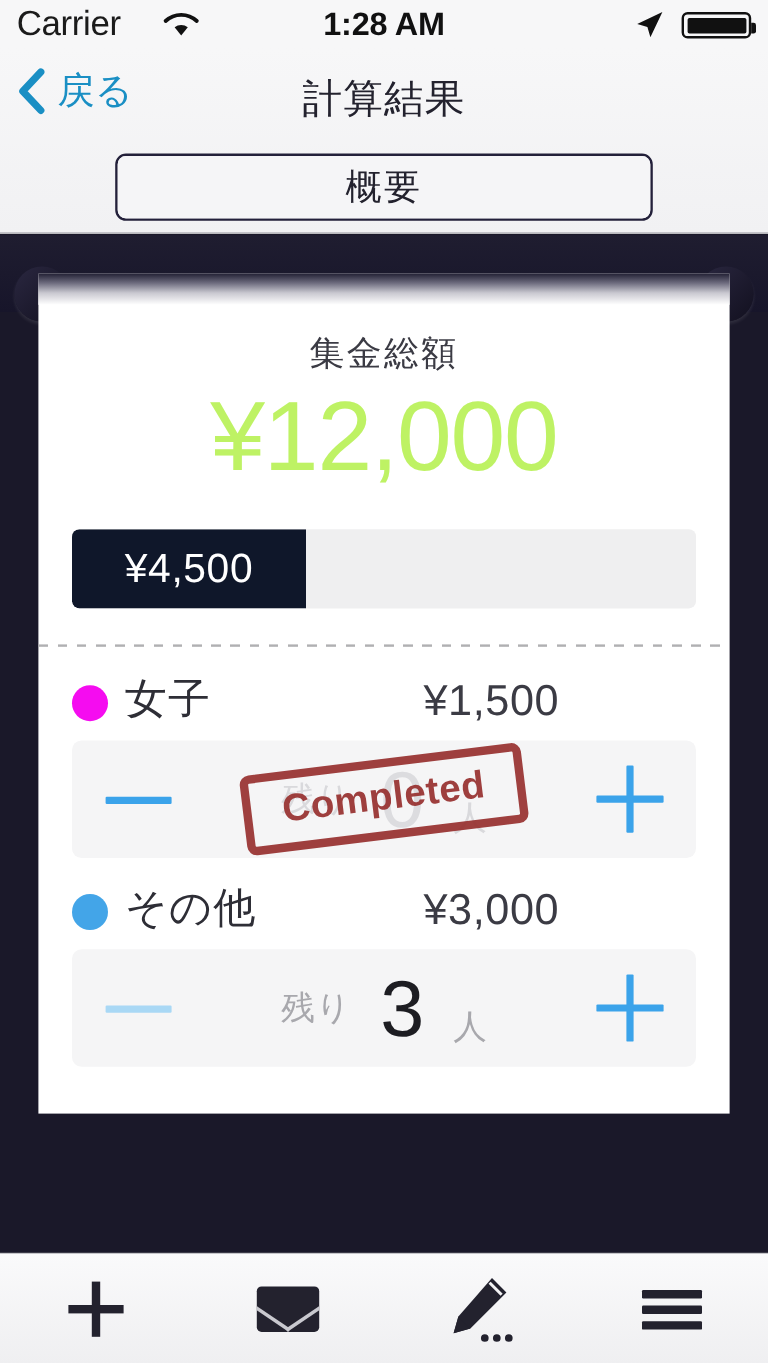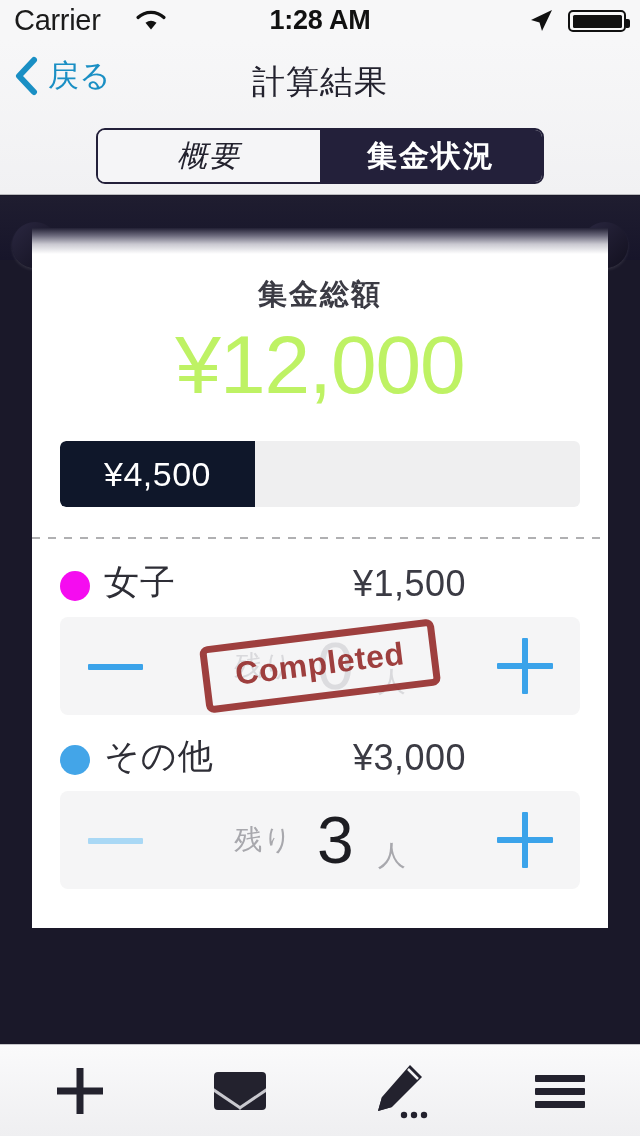--- a/index.html
+++ b/index.html
@@ -36,21 +36,21 @@
   #back-label{ font-size:31px; color:#1a8fc4; }
   #nav-title{ position:absolute; left:0; right:0; top:20px; text-align:center;
               font-size:33px; color:#23222e; letter-spacing:1px; }
   #segmented{
     position:absolute; left:96px; top:88px; width:448px; height:56px;
     border:2px solid #23203a; border-radius:9px; overflow:hidden; display:flex;
     background:#f5f5f7;
   }
   .seg{ flex:1; display:flex; align-items:center; justify-content:center;
         font-size:30px; letter-spacing:2px; }
-  .seg.off{ color:#23222e; background:#f5f5f7;font-style:italic; }
+  .seg.off{ color:#23222e; background:#f5f5f7; }
   .seg.on{ color:#ffffff; background:#23203a; font-weight:bold; }
 
   
   #slot{ position:absolute; top:196px; left:0; width:640px; height:64px;
          background:linear-gradient(#1f1d30,#17152a); }
   .roller{ position:absolute; top:222px; width:46px; height:46px; border-radius:50%;
            background:linear-gradient(135deg,#2a2740,#12101f);
            box-shadow:0 2px 3px rgba(255,255,255,.10); }
   #roller-l{ left:12px; }
   #roller-r{ right:12px; }
@@ -75,21 +75,21 @@
     background-image:
       linear-gradient(-45deg, transparent 50%, #ffffff 50%),
       linear-gradient(45deg, transparent 50%, #ffffff 50%);
     background-size:16px 16px; background-repeat:repeat-x;
     background-position:0 0, 0 0; background-color:transparent;
     transform:scaleY(-1);
   }
 
   
   #total-label{ position:absolute; top:275px; left:0; width:640px; text-align:center;
-                font-size:29px; color:#3b3b44; letter-spacing:2px;font-weight:bold;}
+                font-size:29px; color:#3b3b44; letter-spacing:2px;}
   #total-amount{ position:absolute; top:318px; left:0; width:640px; text-align:center;
                  font-size:82px; color:#2196d4; font-weight:300; letter-spacing:-1px;}
 
   #progress-track{
     position:absolute; top:441px; left:60px; width:520px; height:66px;
     background:#efeff0; border-radius:6px; overflow:hidden;
   }
   #progress-fill{
     position:absolute; left:0; top:0; height:100%; width:37.5%;
     background:#6ebd05; border-radius:6px 0 0 6px;
@@ -188,21 +188,20 @@
       <span id="back-chevron">
         <svg viewBox="0 0 26 40" width="26" height="40">
           <polyline points="20,4 5,20 20,36" stroke="#1a8fc4" stroke-width="6" fill="none" stroke-linecap="round" stroke-linejoin="round"></polyline>
         </svg>
       </span>
       <span id="back-label">戻る</span>
     </div>
 
     <div id="segmented">
       <div class="seg off">概要</div>
-      <div class="seg on">集金状況</div>
     </div>
   </div>
 
   <div id="slot"></div>
   <div class="roller" id="roller-l"></div>
   <div class="roller" id="roller-r"></div>
 
   <div id="receipt"></div>
   <div id="receipt-shadow"></div>
   <div id="zigzag"></div>

